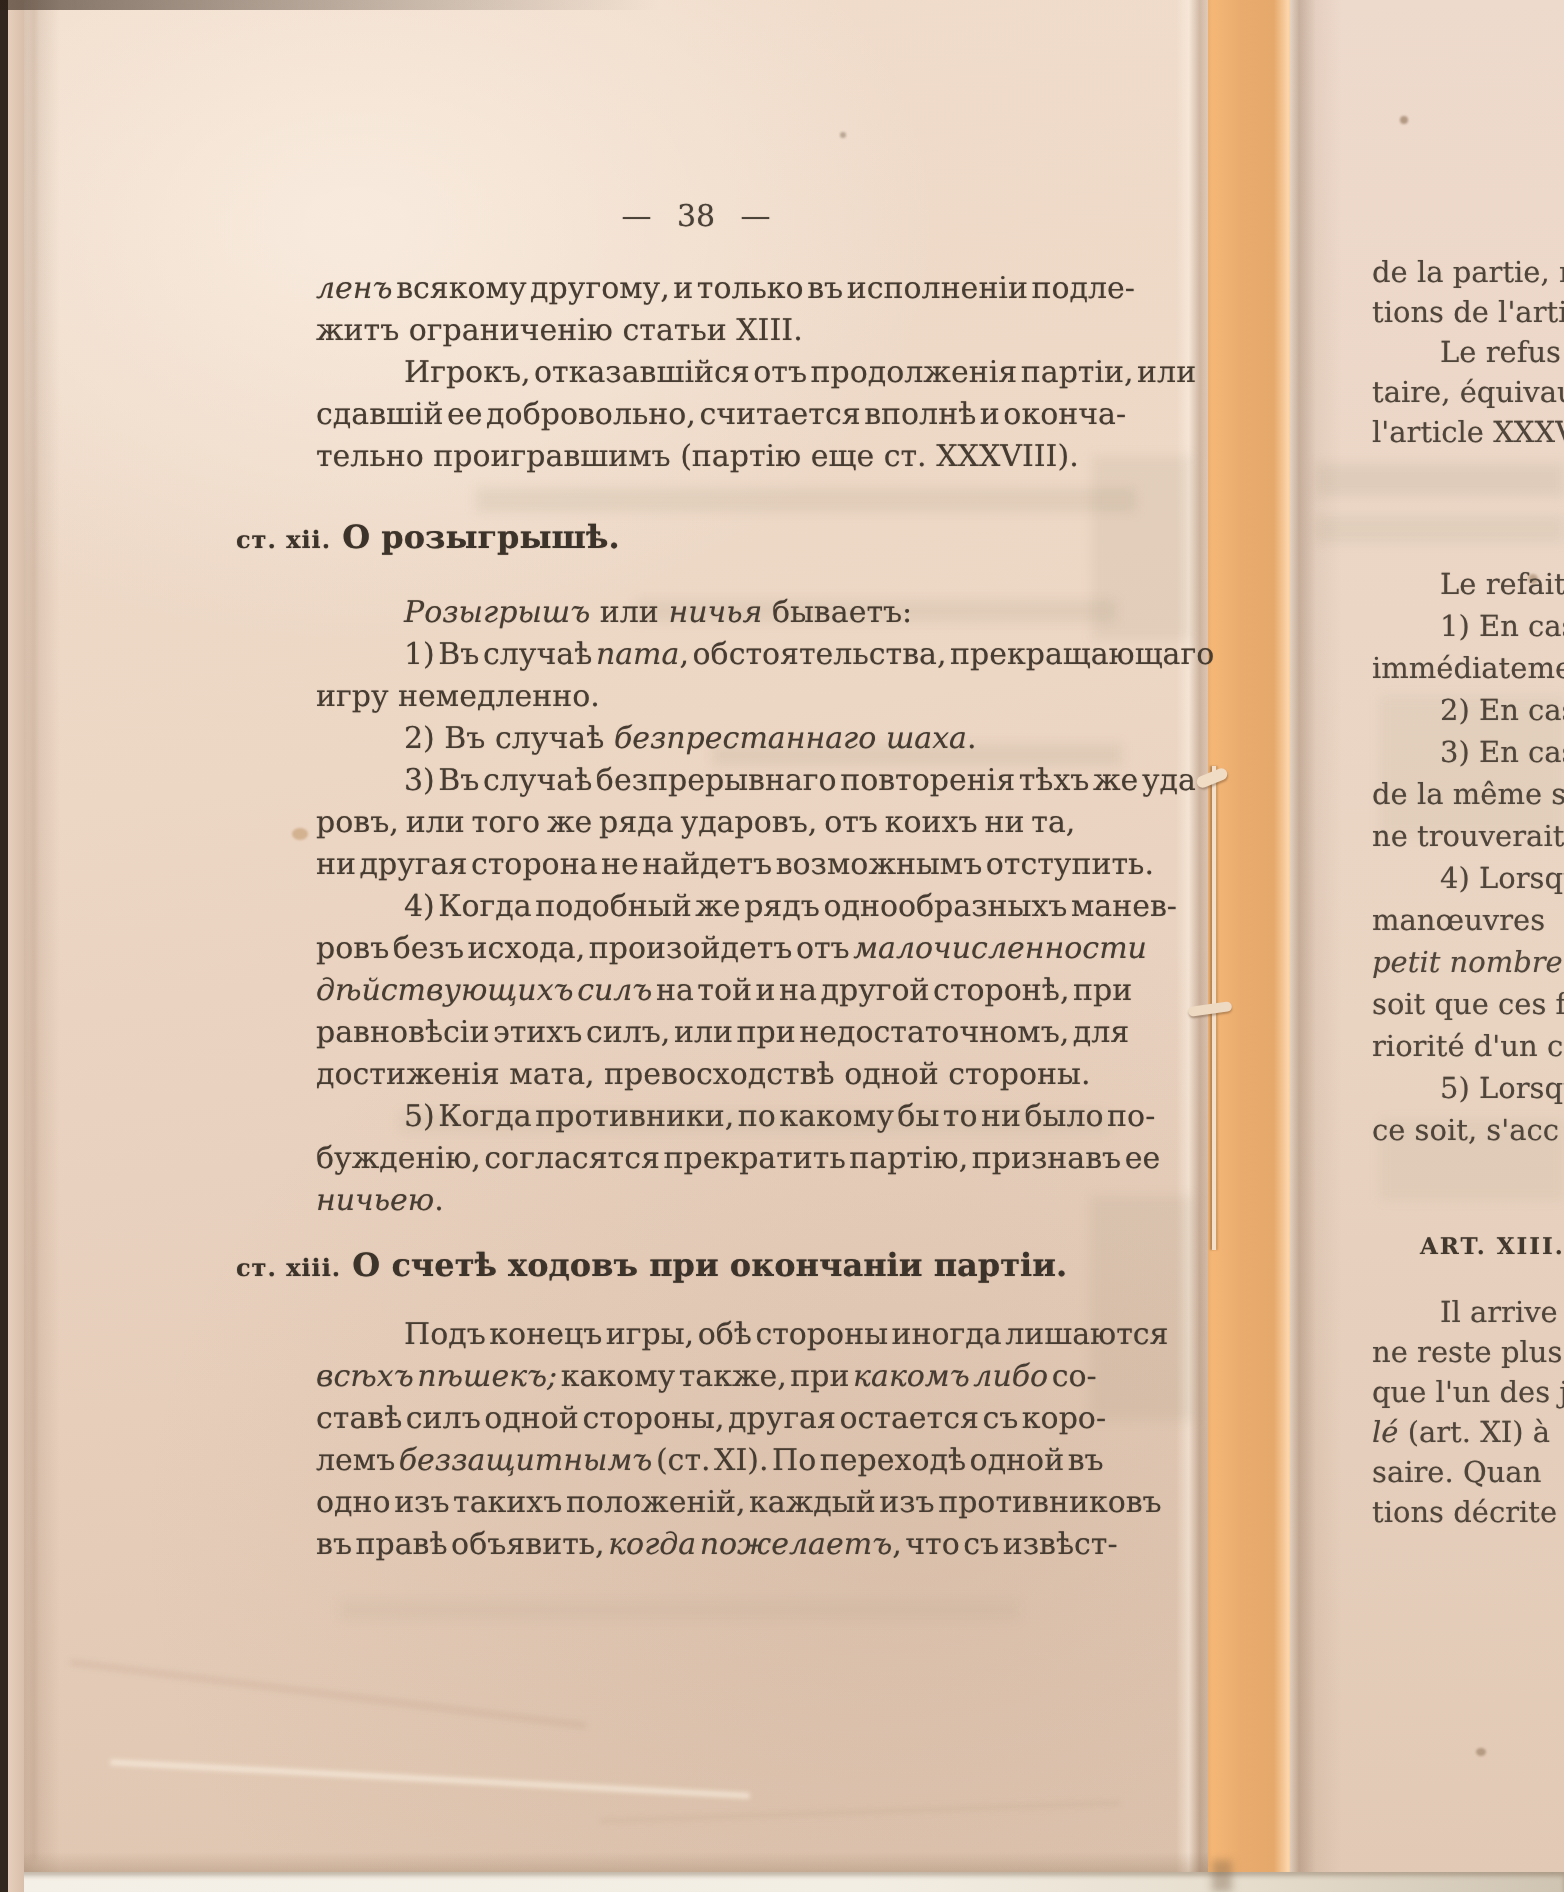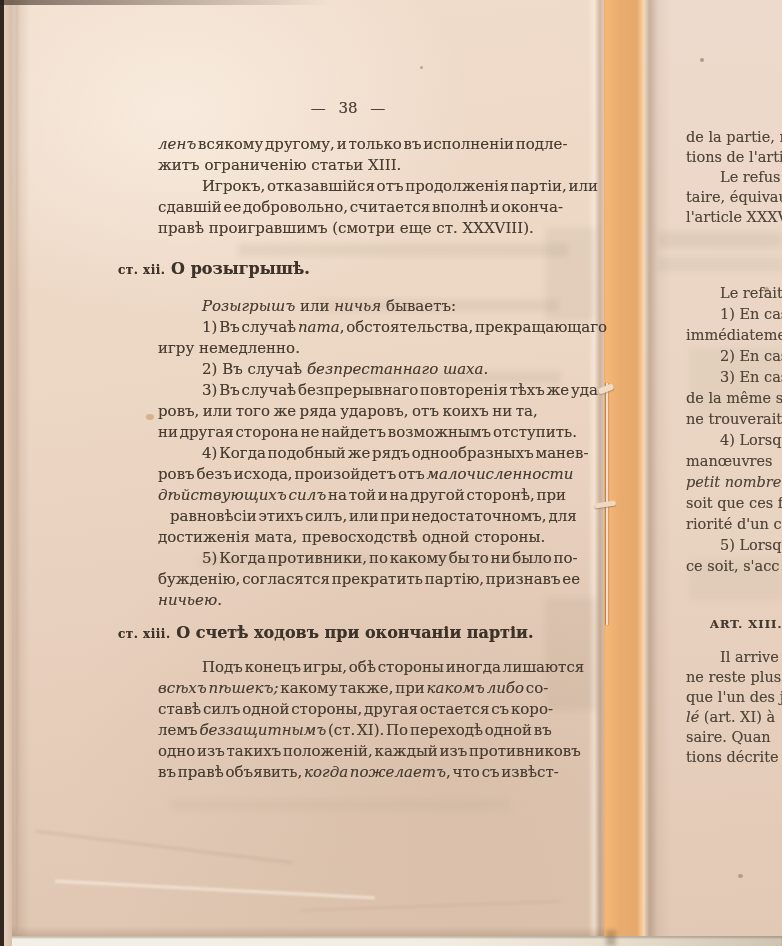--- a/index.html
+++ b/index.html
@@ -148,37 +148,37 @@
   <div class="pageno">— 38 —</div>
 
   <div class="tcol b0">
     <div class="ln j" style="word-spacing: -3px;"><span class="wrap"><span class="run-i">ленъ</span><span class="run-n"> всякому другому, и только въ исполненіи подле-</span></span></div>
     <div class="ln e"><span class="wrap"><span class="run-n">житъ ограниченію статьи XIII.</span></span></div>
   </div>
 
   <div class="tcol b1">
     <div class="ln j ind" style="word-spacing: -3px;"><span class="wrap"><span class="run-n">Игрокъ, отказавшійся отъ продолженія партіи, или</span></span></div>
     <div class="ln j" style="word-spacing: -3px;"><span class="wrap"><span class="run-n">сдавшій ее добровольно, считается вполнѣ и оконча-</span></span></div>
-    <div class="ln e"><span class="wrap"><span class="run-n">правѣ проигравшимъ (смотри еще ст. XXXVIII).</span></span></div>
+    <div class="ln e"><span class="wrap"><span class="run-n">тельно проигравшимъ (партію еще ст. XXXVIII).</span></span></div>
   </div>
 
   <div class="hline h12"><span class="wrap"><span class="run-sc">ст. xii.</span><span class="run-lg"> О розыгрышѣ.</span></span></div>
 
   <div class="tcol b2">
     <div class="ln e ind"><span class="wrap"><span class="run-i">Розыгрышъ</span><span class="run-n"> или </span><span class="run-i">ничья</span><span class="run-n"> бываетъ:</span></span></div>
     <div class="ln j ind" style="word-spacing: -3px;"><span class="wrap"><span class="run-n">1) Въ случаѣ </span><span class="run-i">пата</span><span class="run-n">, обстоятельства, прекращающаго</span></span></div>
     <div class="ln e"><span class="wrap"><span class="run-n">игру немедленно.</span></span></div>
     <div class="ln e ind"><span class="wrap"><span class="run-n">2) Въ случаѣ </span><span class="run-i">безпрестаннаго шаха</span><span class="run-n">.</span></span></div>
     <div class="ln j ind" style="word-spacing: -3px;"><span class="wrap"><span class="run-n">3) Въ случаѣ безпрерывнаго повторенія тѣхъ же уда-</span></span></div>
     <div class="ln j" style="word-spacing: -1.33px;"><span class="wrap"><span class="run-n">ровъ, или того же ряда ударовъ, отъ коихъ ни та,</span></span></div>
     <div class="ln j" style="word-spacing: -3px;"><span class="wrap"><span class="run-n">ни другая сторона не найдетъ возможнымъ отступить.</span></span></div>
     <div class="ln j ind" style="word-spacing: -3px;"><span class="wrap"><span class="run-n">4) Когда подобный же рядъ однообразныхъ манев-</span></span></div>
     <div class="ln j ind2" style="word-spacing: -3px;"><span class="wrap"><span class="run-n">ровъ безъ исхода, произойдетъ отъ </span><span class="run-i">малочисленности</span></span></div>
     <div class="ln j" style="word-spacing: -3px;"><span class="wrap"><span class="run-i">дѣйствующихъ силъ</span><span class="run-n"> на той и на другой сторонѣ, при</span></span></div>
-    <div class="ln j" style="word-spacing: -3px; margin-left: 12px;"><span class="wrap"><span class="run-n">равновѣсіи этихъ силъ, или при недостаточномъ, для</span></span></div>
+    <div class="ln j" style="word-spacing: -3px;"><span class="wrap"><span class="run-n">равновѣсіи этихъ силъ, или при недостаточномъ, для</span></span></div>
     <div class="ln e"><span class="wrap"><span class="run-n">достиженія мата, превосходствѣ одной стороны.</span></span></div>
     <div class="ln j ind" style="word-spacing: -3px;"><span class="wrap"><span class="run-n">5) Когда противники, по какому бы то ни было по-</span></span></div>
     <div class="ln j" style="word-spacing: -3px;"><span class="wrap"><span class="run-n">бужденію, согласятся прекратить партію, признавъ ее</span></span></div>
     <div class="ln e"><span class="wrap"><span class="run-i">ничьею</span><span class="run-n">.</span></span></div>
   </div>
 
   <div class="hline h13"><span class="wrap"><span class="run-sc">ст. xiii.</span><span class="run-lg"> О счетѣ ходовъ при окончаніи партіи.</span></span></div>
 
   <div class="tcol b3">
     <div class="ln j ind" style="word-spacing: -3px;"><span class="wrap"><span class="run-n">Подъ конецъ игры, обѣ стороны иногда лишаются</span></span></div>

